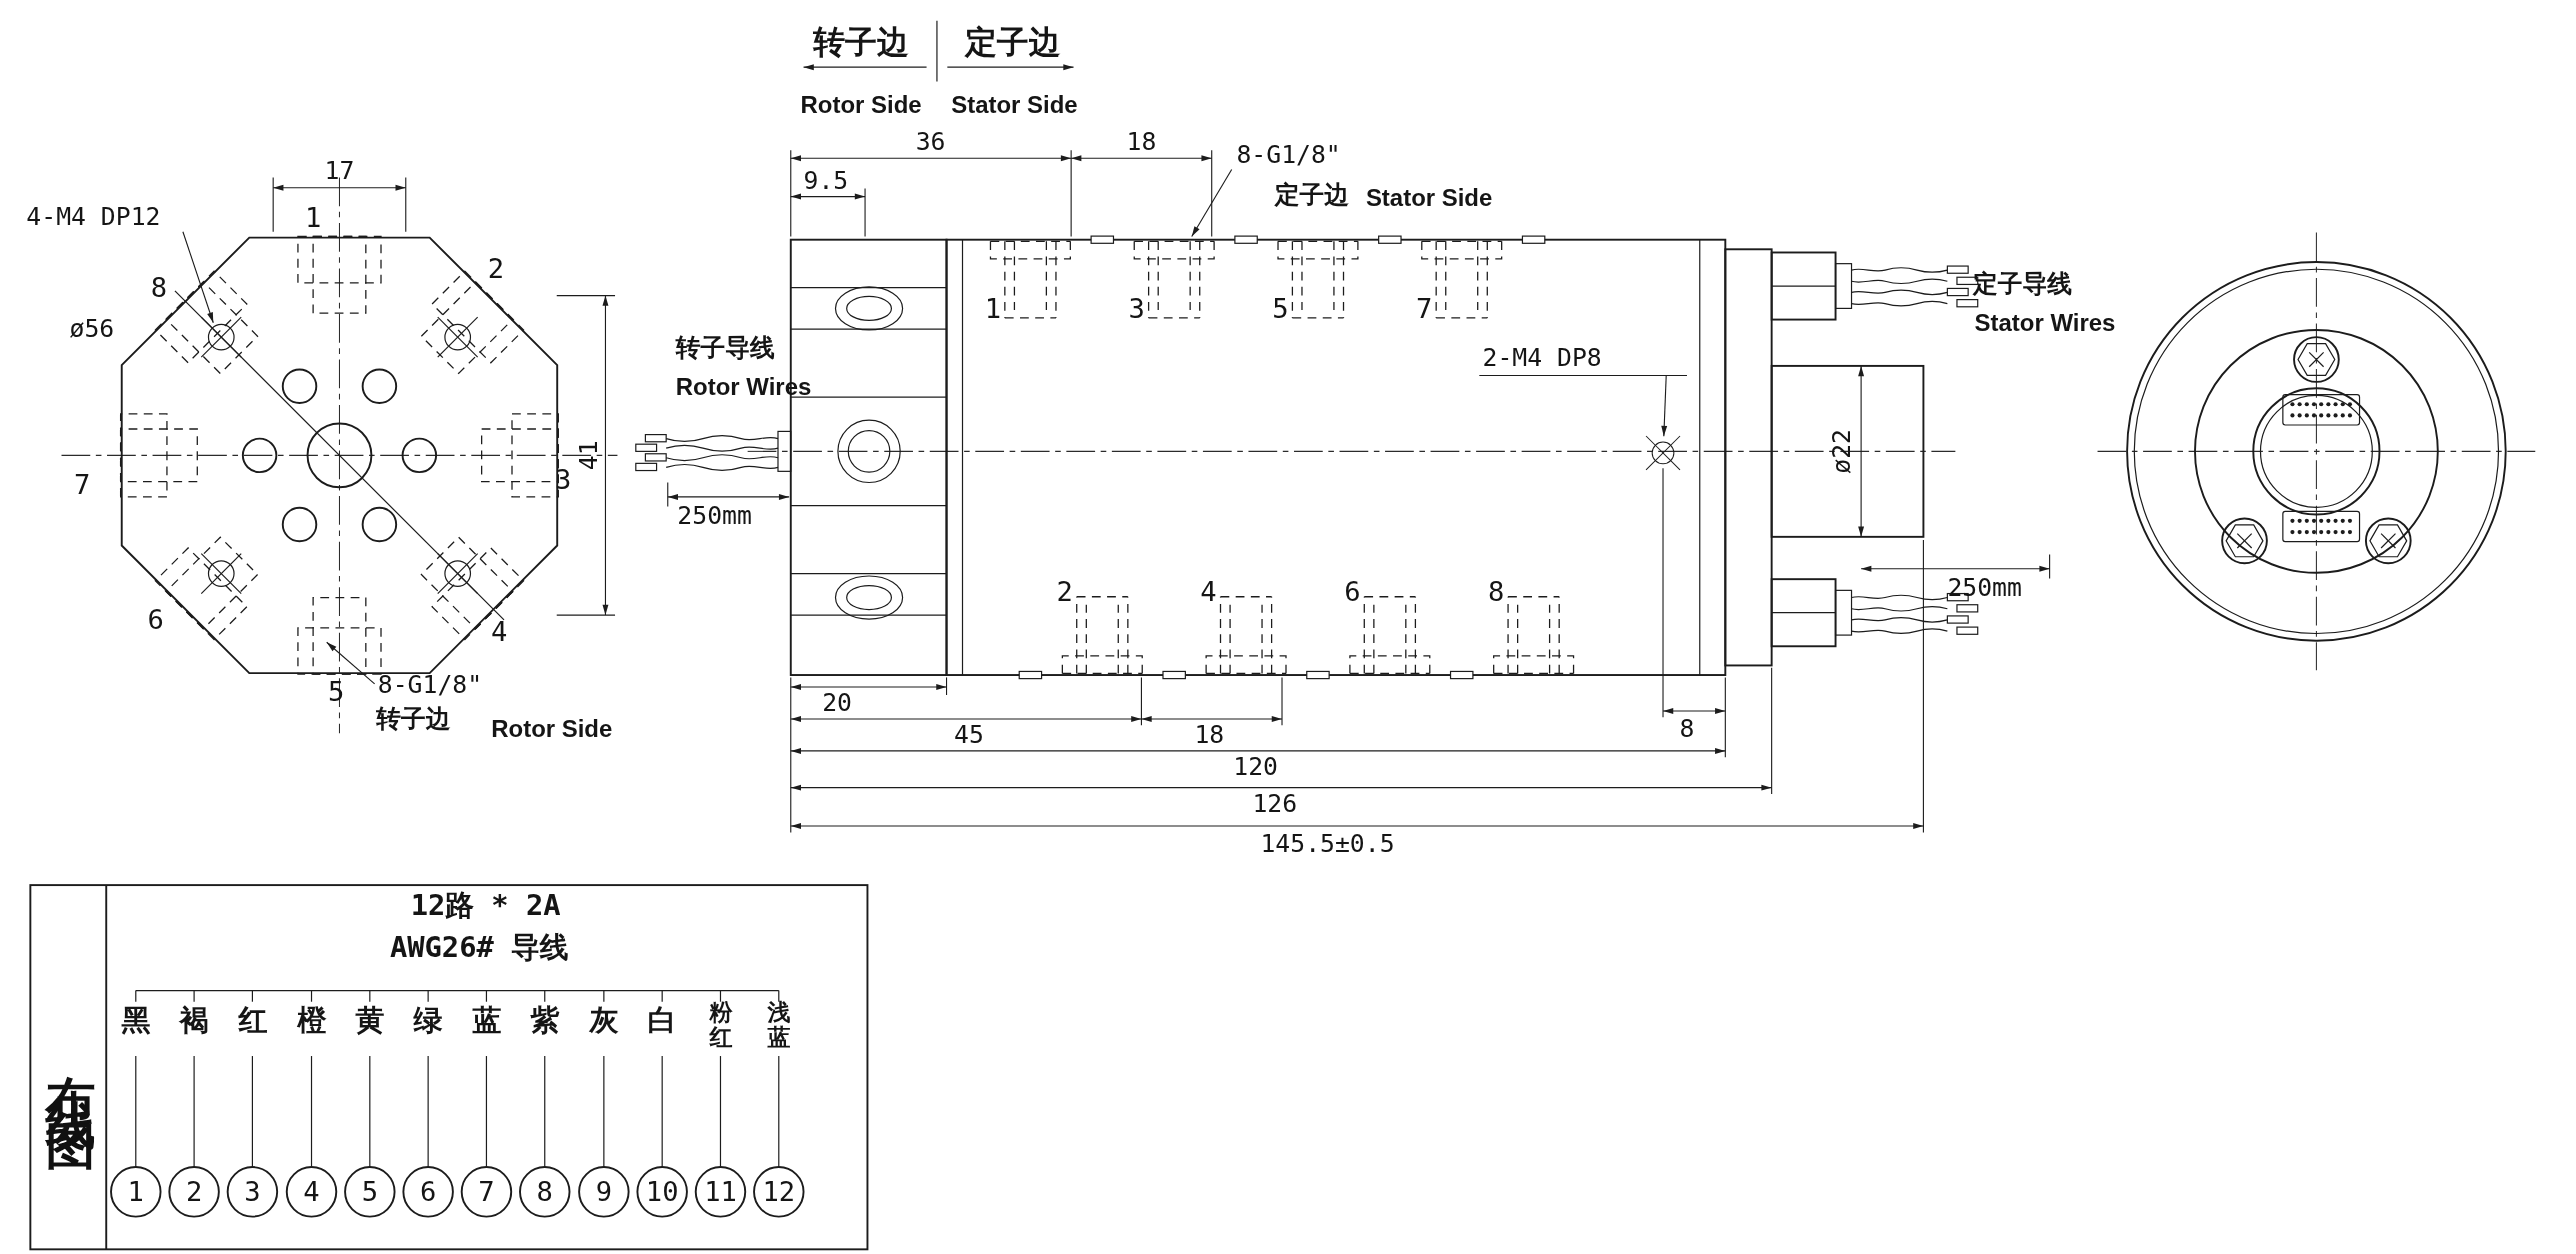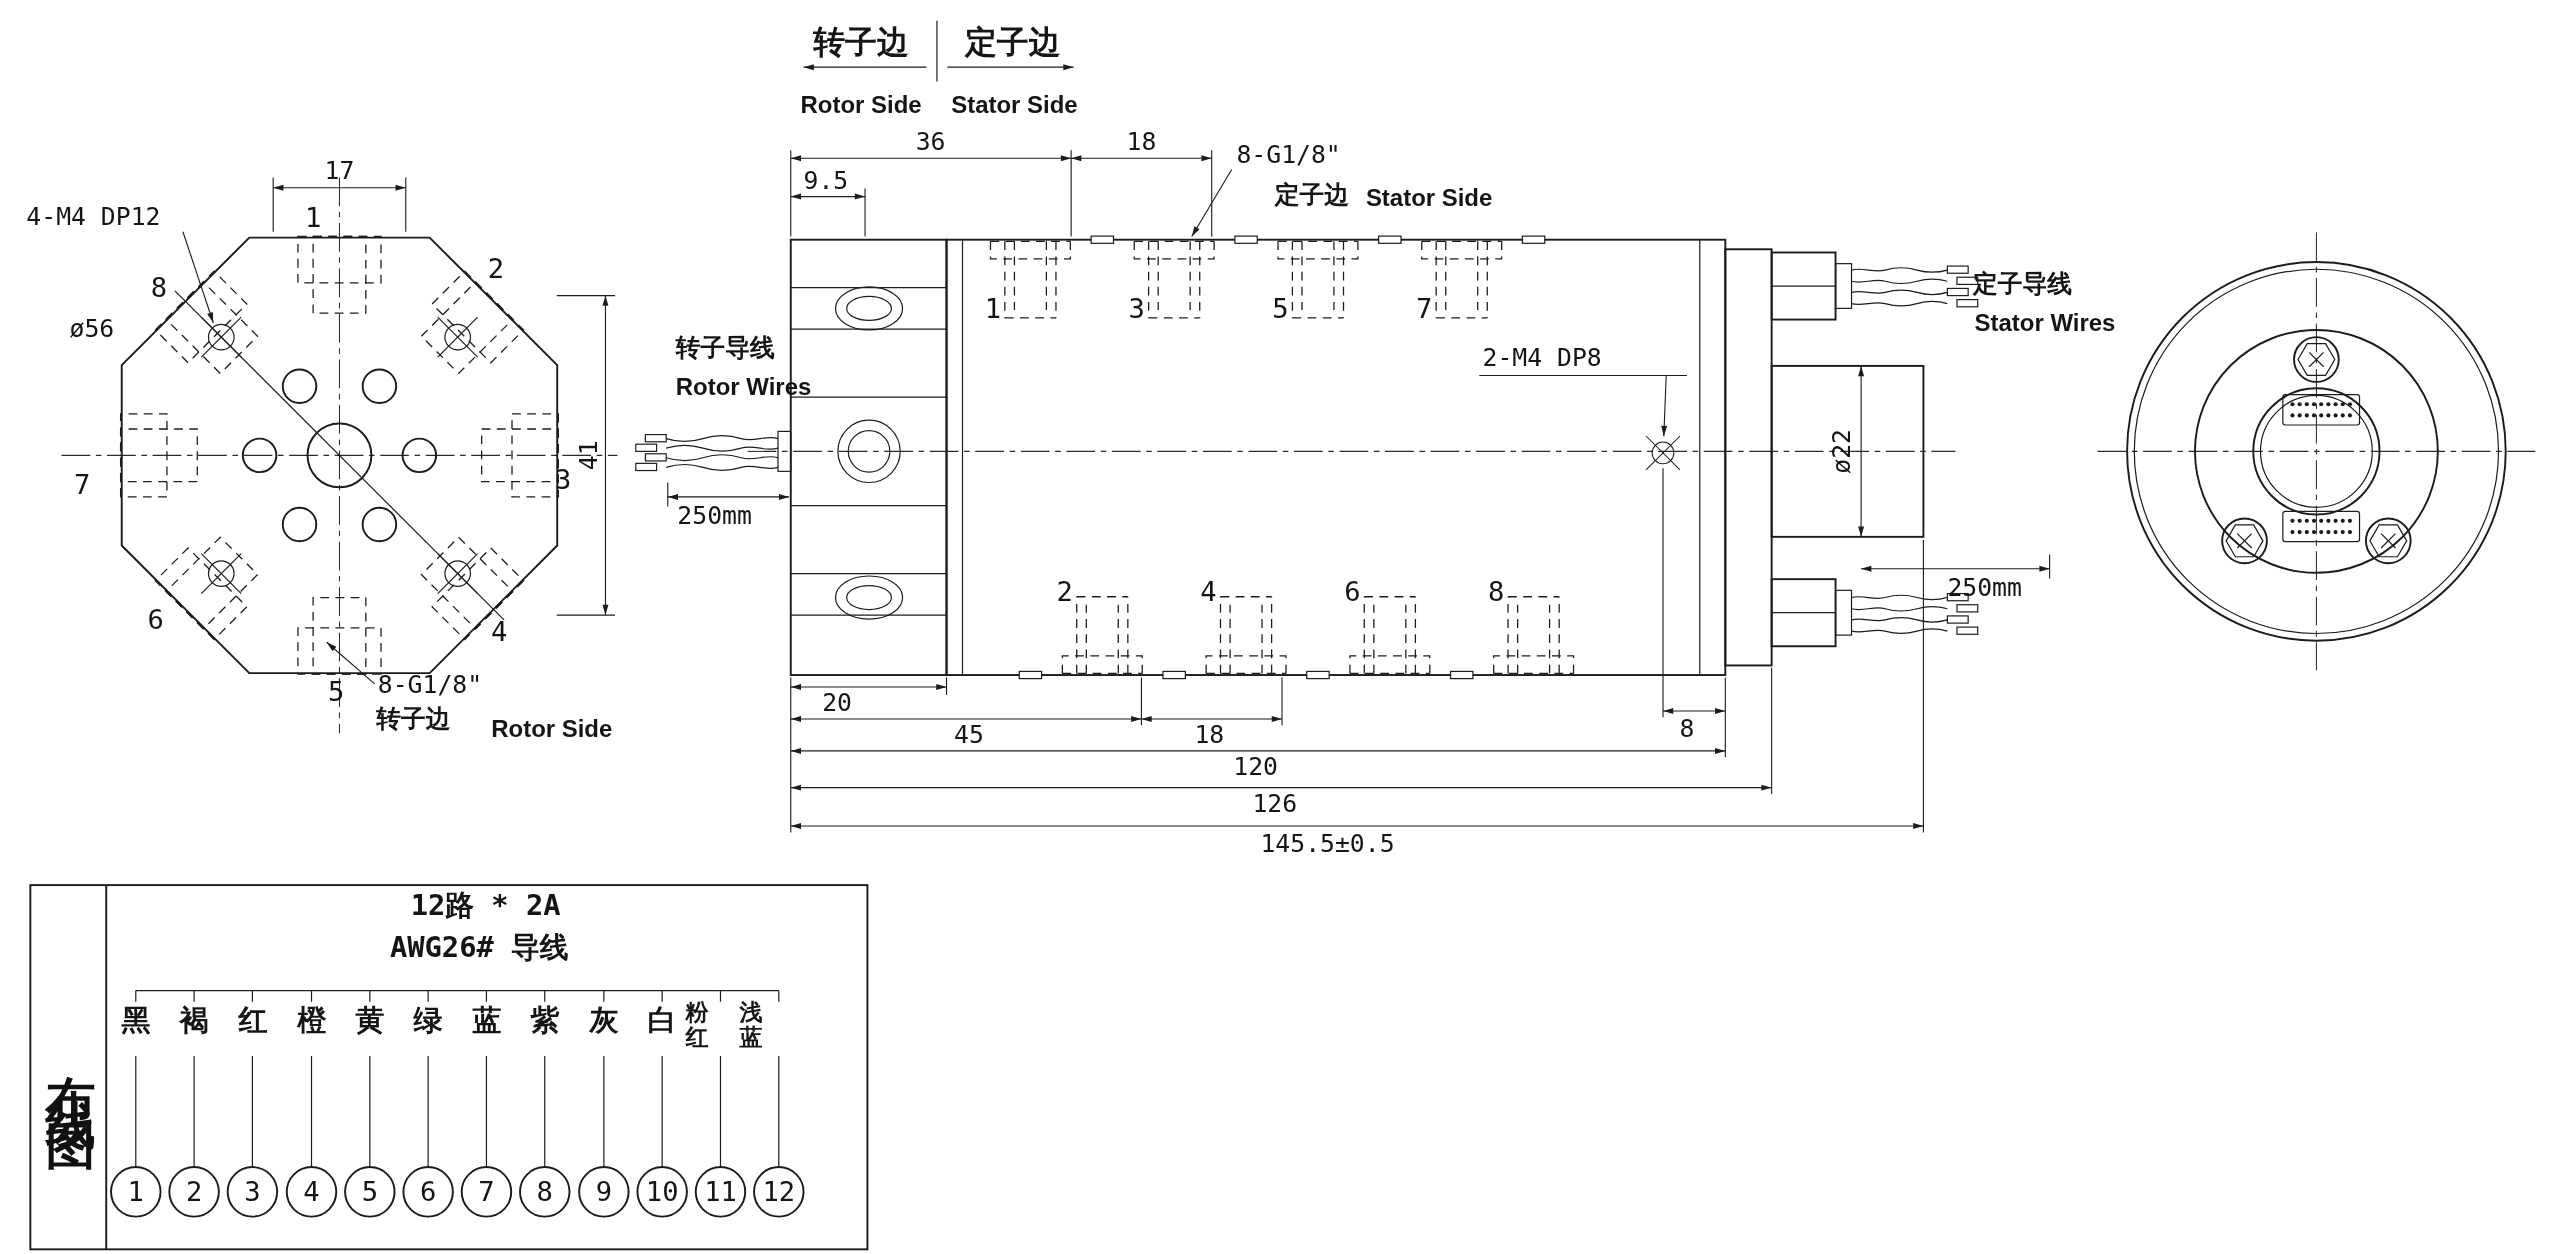--- a/index.html
+++ b/index.html
@@ -440,15 +440,15 @@
 <div class="wlabel" style="left:115px;top:1005px">黑</div>
 <div class="wlabel" style="left:173px;top:1005px">褐</div>
 <div class="wlabel" style="left:232px;top:1005px">红</div>
 <div class="wlabel" style="left:291px;top:1005px">橙</div>
 <div class="wlabel" style="left:349px;top:1005px">黄</div>
 <div class="wlabel" style="left:407px;top:1005px">绿</div>
 <div class="wlabel" style="left:466px;top:1005px">蓝</div>
 <div class="wlabel" style="left:524px;top:1005px">紫</div>
 <div class="wlabel" style="left:583px;top:1005px">灰</div>
 <div class="wlabel" style="left:641px;top:1005px">白</div>
-<div class="wlabel two" style="left:676px;top:1000px">粉红</div>
-<div class="wlabel two" style="left:730px;top:1000px">浅蓝</div>
+<div class="wlabel two" style="left:700px;top:1000px">粉红</div>
+<div class="wlabel two" style="left:758px;top:1000px">浅蓝</div>
 
 
 </body></html>

